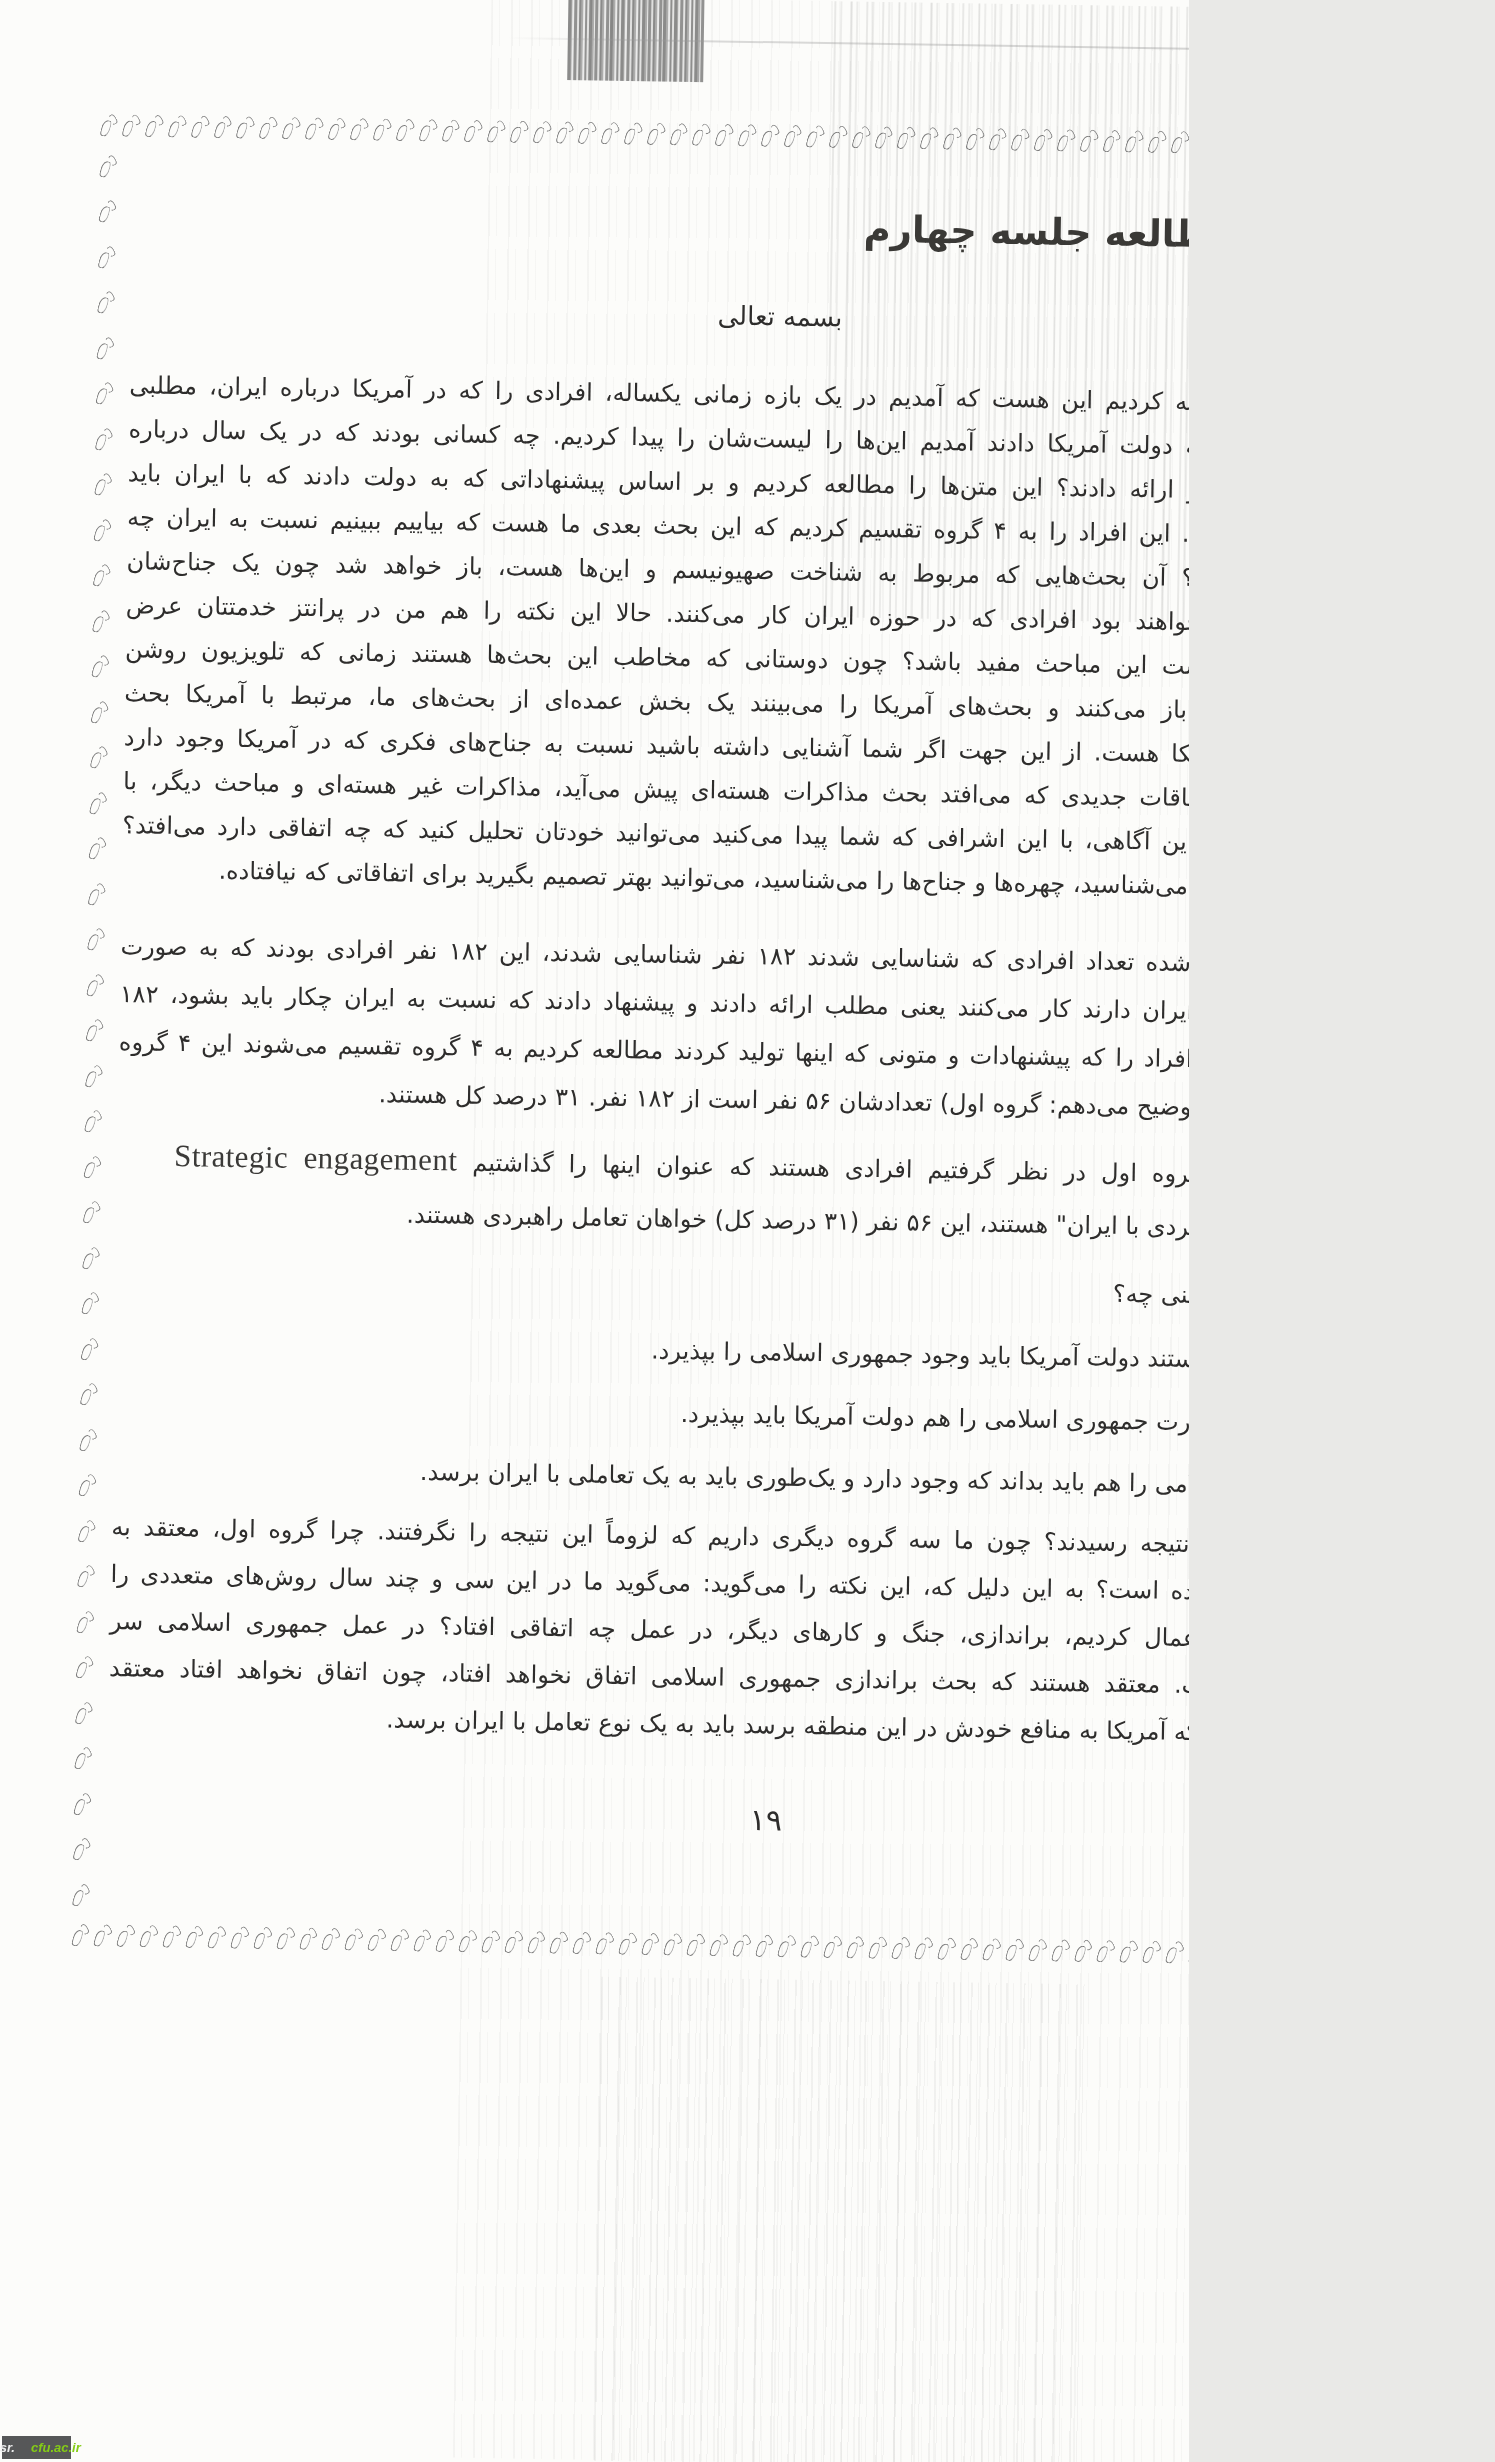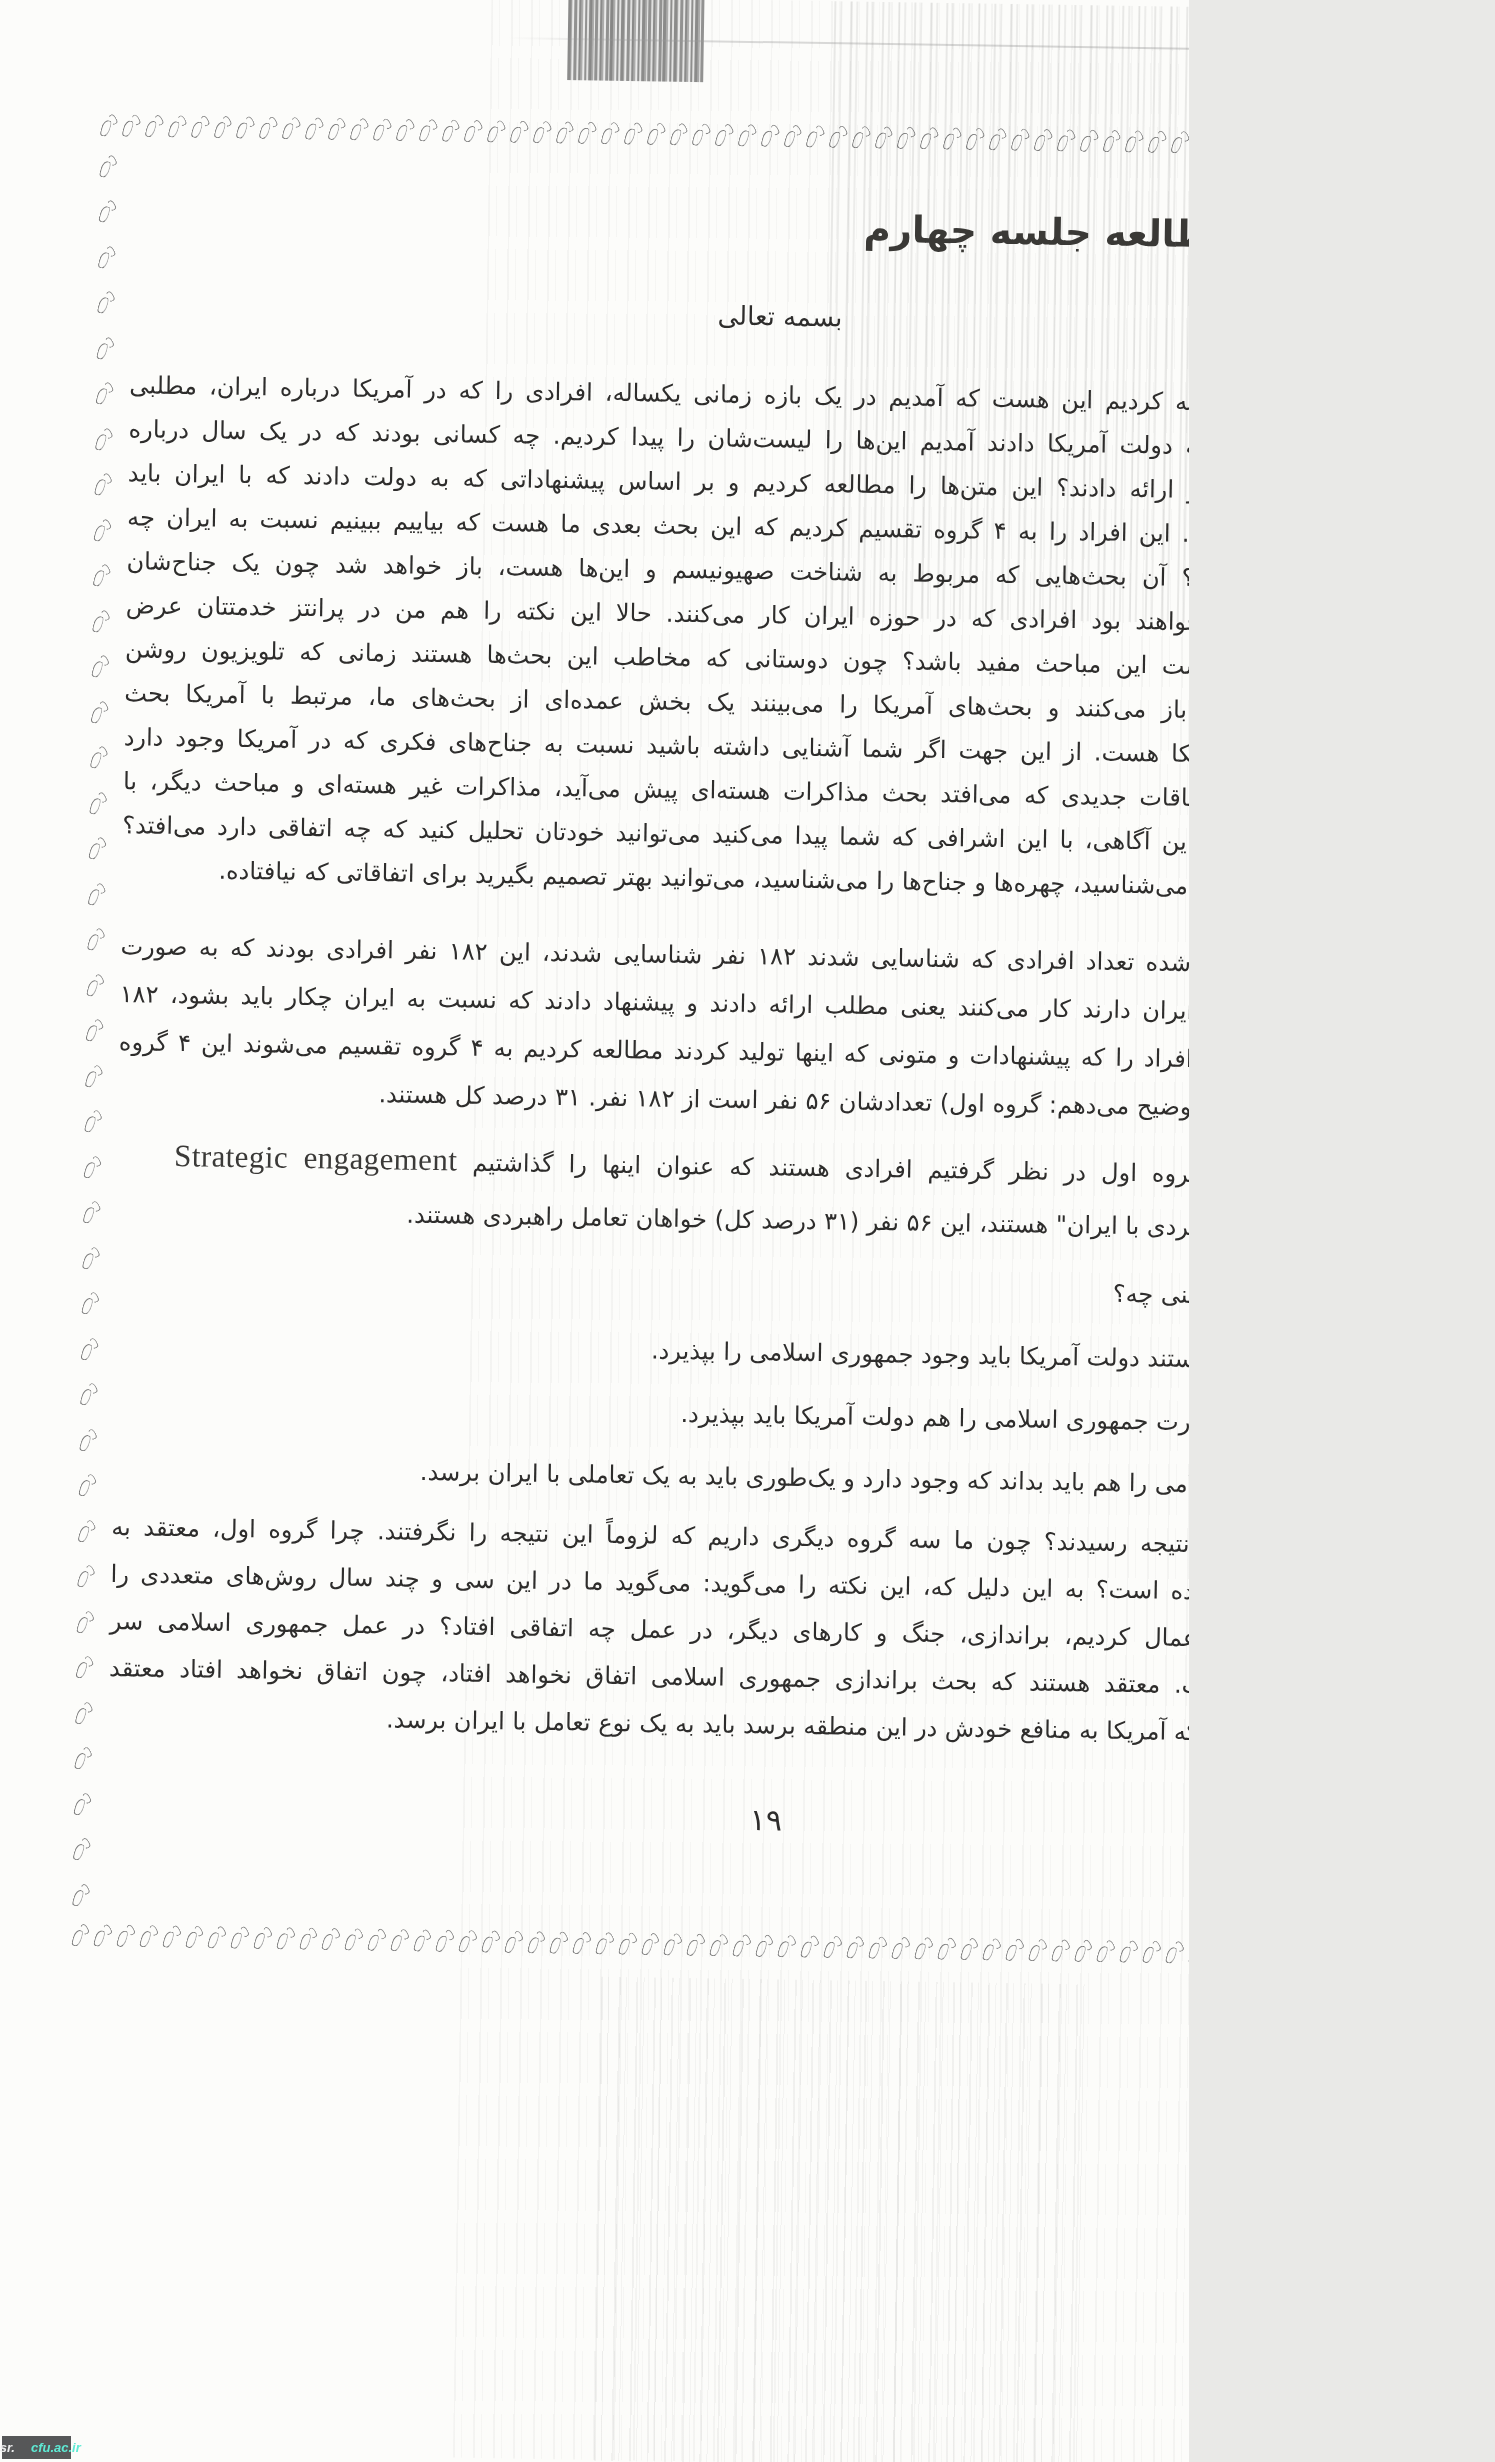--- a/index.html
+++ b/index.html
@@ -50,21 +50,21 @@
   .g2{top:1198px;}
   .qline{top:1266px;}
   .a1{top:1330px;} .a2{top:1393px;} .a3{top:1455px;}
   .p3{top:1514px;} .p3 .line{line-height:47px;}
   .pagenum{top:1798px;text-align:center;font-size:30px;letter-spacing:1.8px;transform:translateX(26px);}
 
   
   .wm{position:absolute;left:1.8px;top:2436px;width:69px;height:23px;background:#565758;
       display:flex;align-items:center;justify-content:center;gap:16px;
       font:italic bold 13px "Liberation Sans",sans-serif;}
-  .wm .a{color:#ededed;} .wm .b{color:#5eead4;}
+  .wm .a{color:#ededed;} .wm .b{color:#84cc16;}
 </style>
 </head>
 <body>
 
 <div class="page">
   <div class="sheet">
 
     <div class="b-row b-top">
         <span class="m"></span>
         <span class="m"></span>

